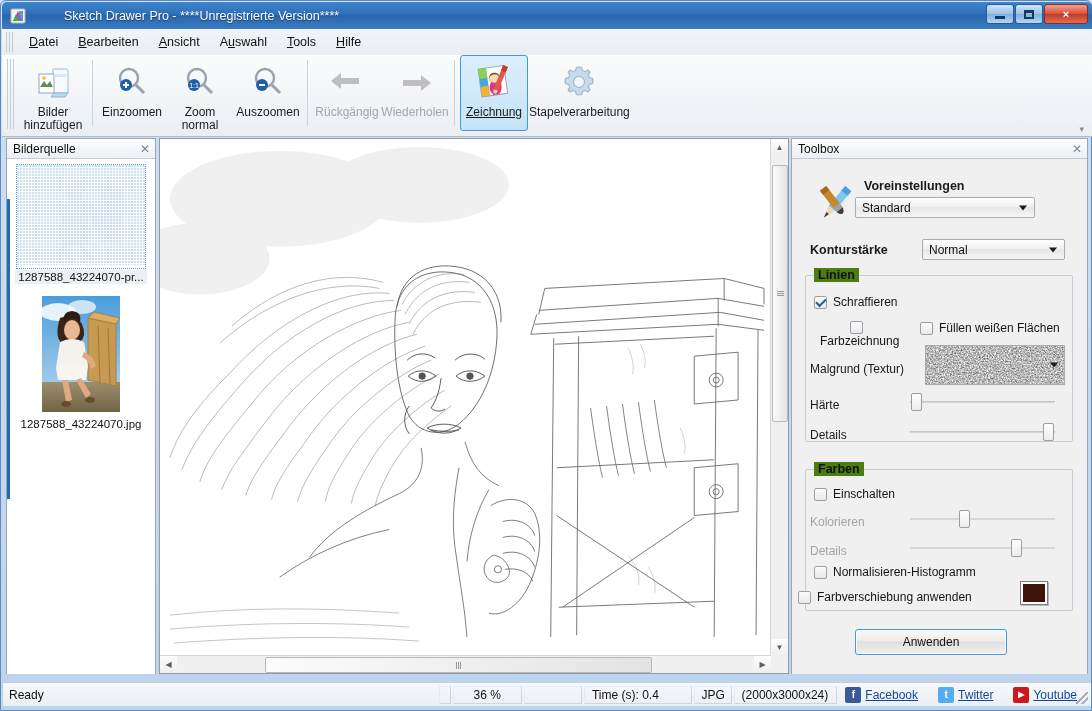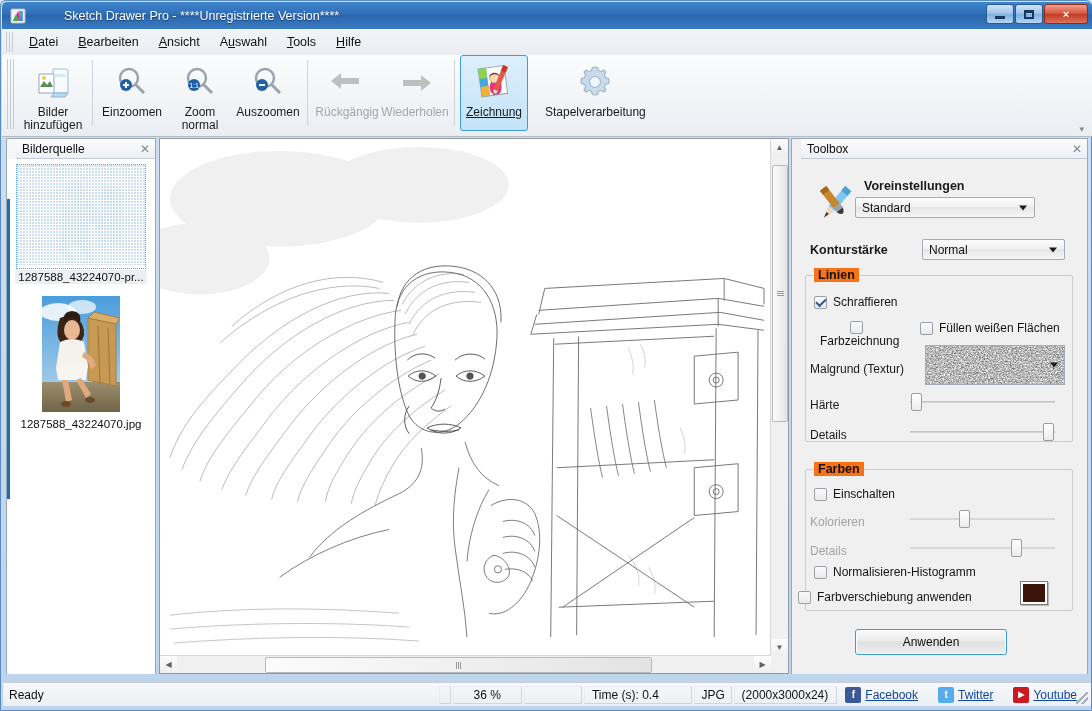--- a/index.html
+++ b/index.html
@@ -71,39 +71,39 @@
     background:repeating-linear-gradient(to right,#c3ccd6 0 1px,transparent 1px 3px);flex:none;}
   .tb-btn{
     width:68px;min-height:76px;display:flex;flex-direction:column;align-items:center;
     padding-top:6px;box-sizing:border-box;cursor:default;
     border:1px solid transparent;border-radius:3px;
   }
   .tb-btn.active{
     background:linear-gradient(to bottom,#ddeffc 0%,#c4e3f8 100%);
     border:1px solid #3c9ade;
   }
-  .tb-btn.wide{width:auto;padding-left:16px;padding-right:8px;}
+  .tb-btn.wide{width:auto;padding-left:0;padding-right:8px;}
   .tb-btn.disabled{opacity:1;}
   .tb-label{
     font-size:12px;color:#1b1b1b;text-align:center;line-height:13px;margin-top:4px;
   }
   .tb-btn.disabled .tb-label{color:#a6a6a6;}
   .tb-ico{height:40px;display:flex;align-items:center;justify-content:center;}
   .tb-sep{width:1px;height:66px;background:#ccd3da;margin:5px 5px 0 5px;flex:none;}
   .tb-expand{position:absolute;right:8px;bottom:2px;color:#8a8a8a;font-size:9px;}
 
   
   .left-dock{
     position:absolute;left:5px;top:137px;width:150px;height:536px;
     background:#f4f6f8;border:1px solid #9aa7b4;box-sizing:border-box;
   }
   .dock-head{
     height:19px;display:flex;align-items:center;justify-content:space-between;
     background:linear-gradient(to bottom,#fdfdfe 0%,#eceff3 100%);
-    border-bottom:1px solid #c2cad3;padding:0 3px 0 6px;margin-left:9px;
+    border-bottom:1px solid #c2cad3;padding:0 3px 0 6px;
   }
   .dock-title{font-size:12px;color:#0d0d0d;}
   .dock-x{color:#7d8894;font-size:12px;cursor:pointer;padding:0 2px;}
   .dock-body{position:relative;height:515px;background:#ffffff;overflow:hidden;}
   .thumb-item{width:100%;display:flex;flex-direction:column;align-items:center;}
   .thumb-box{
     position:relative;margin-top:6px;border:0;
   }
   .thumb-caption{
     font-size:11.5px;color:#111;margin-top:2px;padding:1px 3px;white-space:nowrap;
@@ -160,21 +160,21 @@
     position:absolute;right:7px;top:50%;transform:translateY(-50%);
     width:0;height:0;border-left:4px solid transparent;border-right:4px solid transparent;
     border-top:5px solid #1b1b1b;
   }
   .field-label{position:absolute;font-size:12px;color:#1a1a1a;}
   .field-label.bold{font-weight:bold;font-size:12.5px;}
   .group{
     position:absolute;border:1px solid #c9cdd2;border-radius:2px;background:transparent;
   }
   .group-title{
-    position:absolute;top:-8px;left:8px;background:#f97316;padding:0 4px;
+    position:absolute;top:-8px;left:8px;background:#4d7c0f;padding:0 4px;
     font-size:12.5px;font-weight:bold;color:#111;
   }
   .cbx{
     position:absolute;display:flex;align-items:center;cursor:pointer;
   }
   .cbx .box{
     width:13px;height:13px;box-sizing:border-box;border:1px solid #9aa0a6;
     background:linear-gradient(to bottom,#fbfbfb,#e9e9e9);border-radius:2px;
     display:flex;align-items:center;justify-content:center;flex:none;
   }

